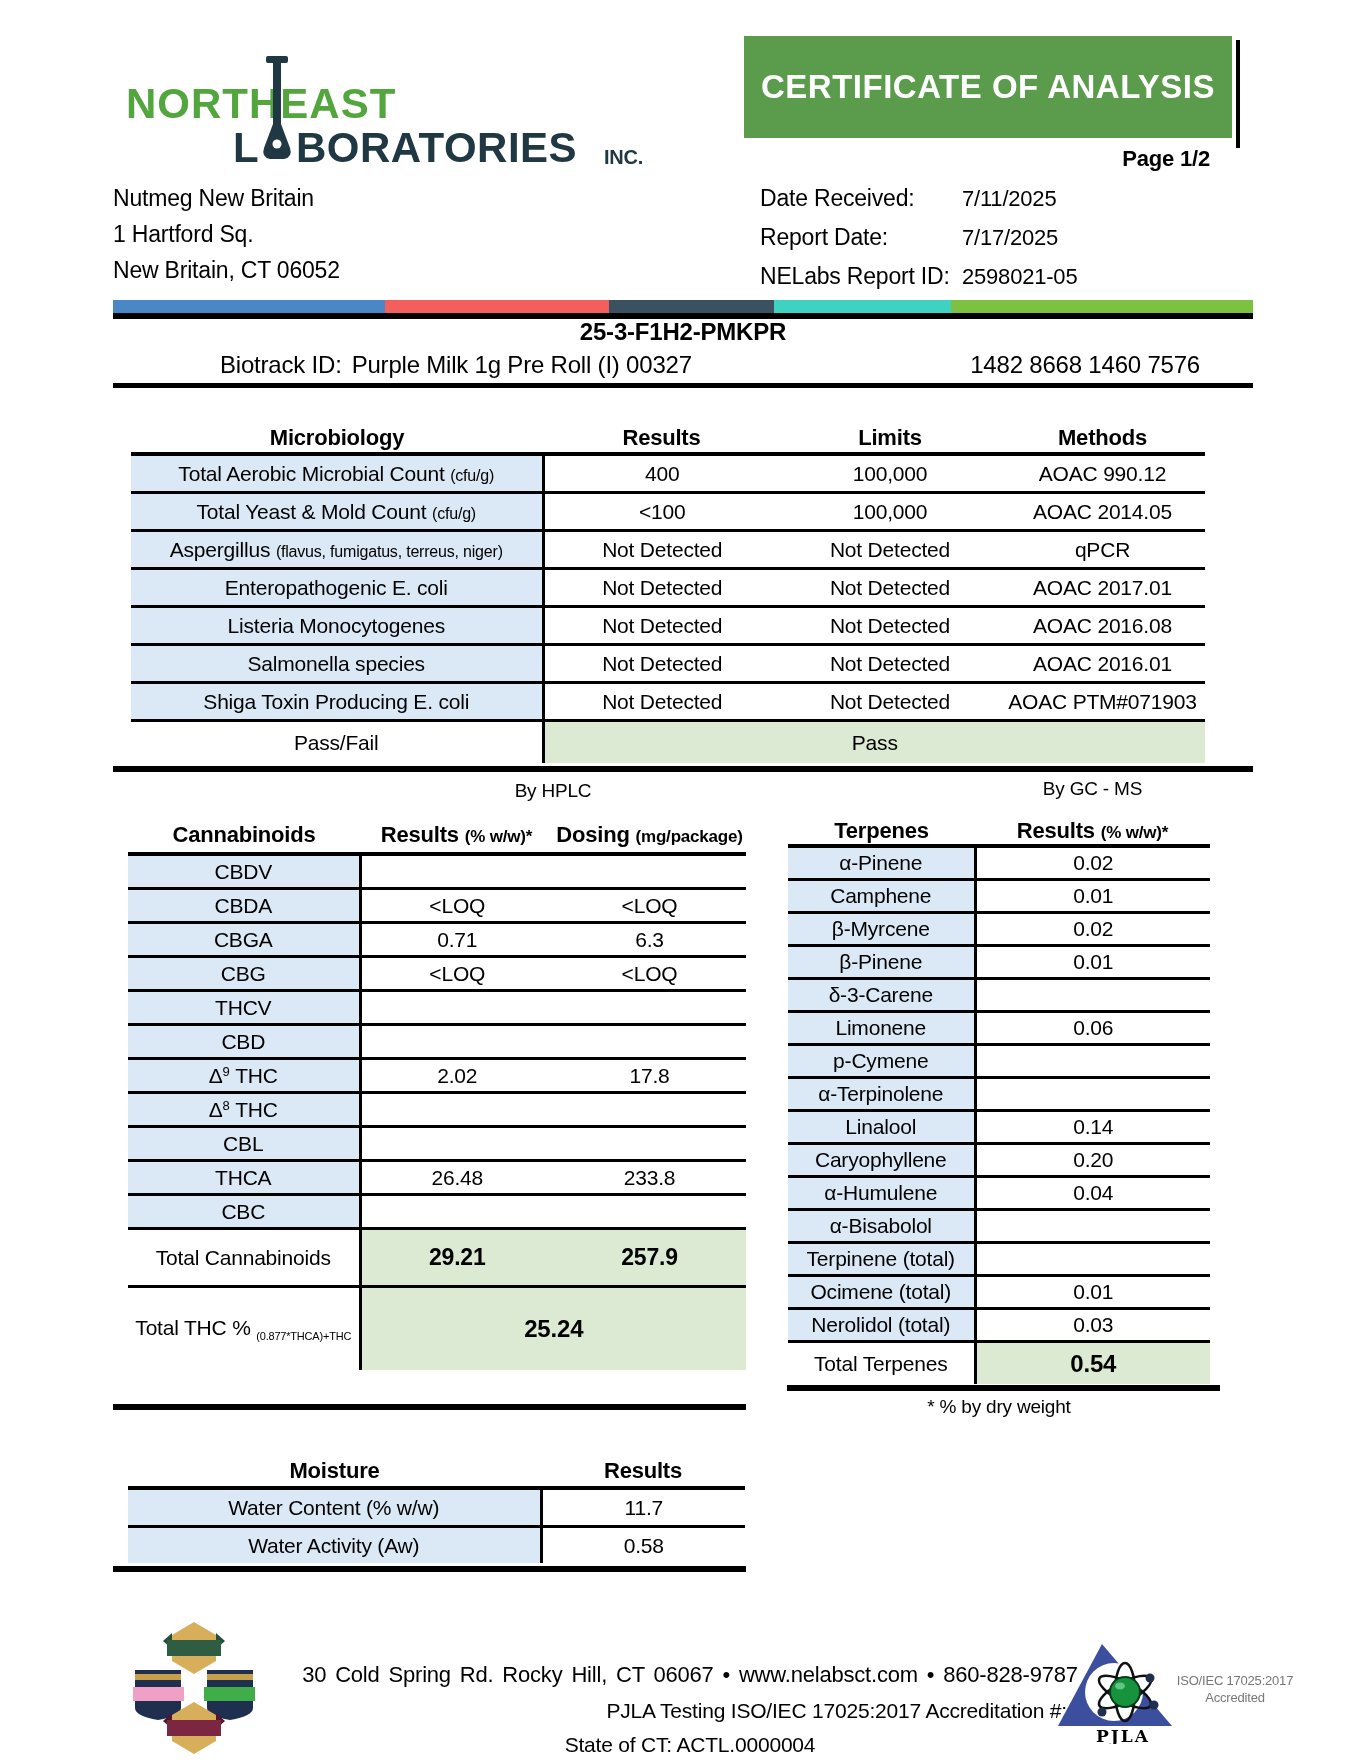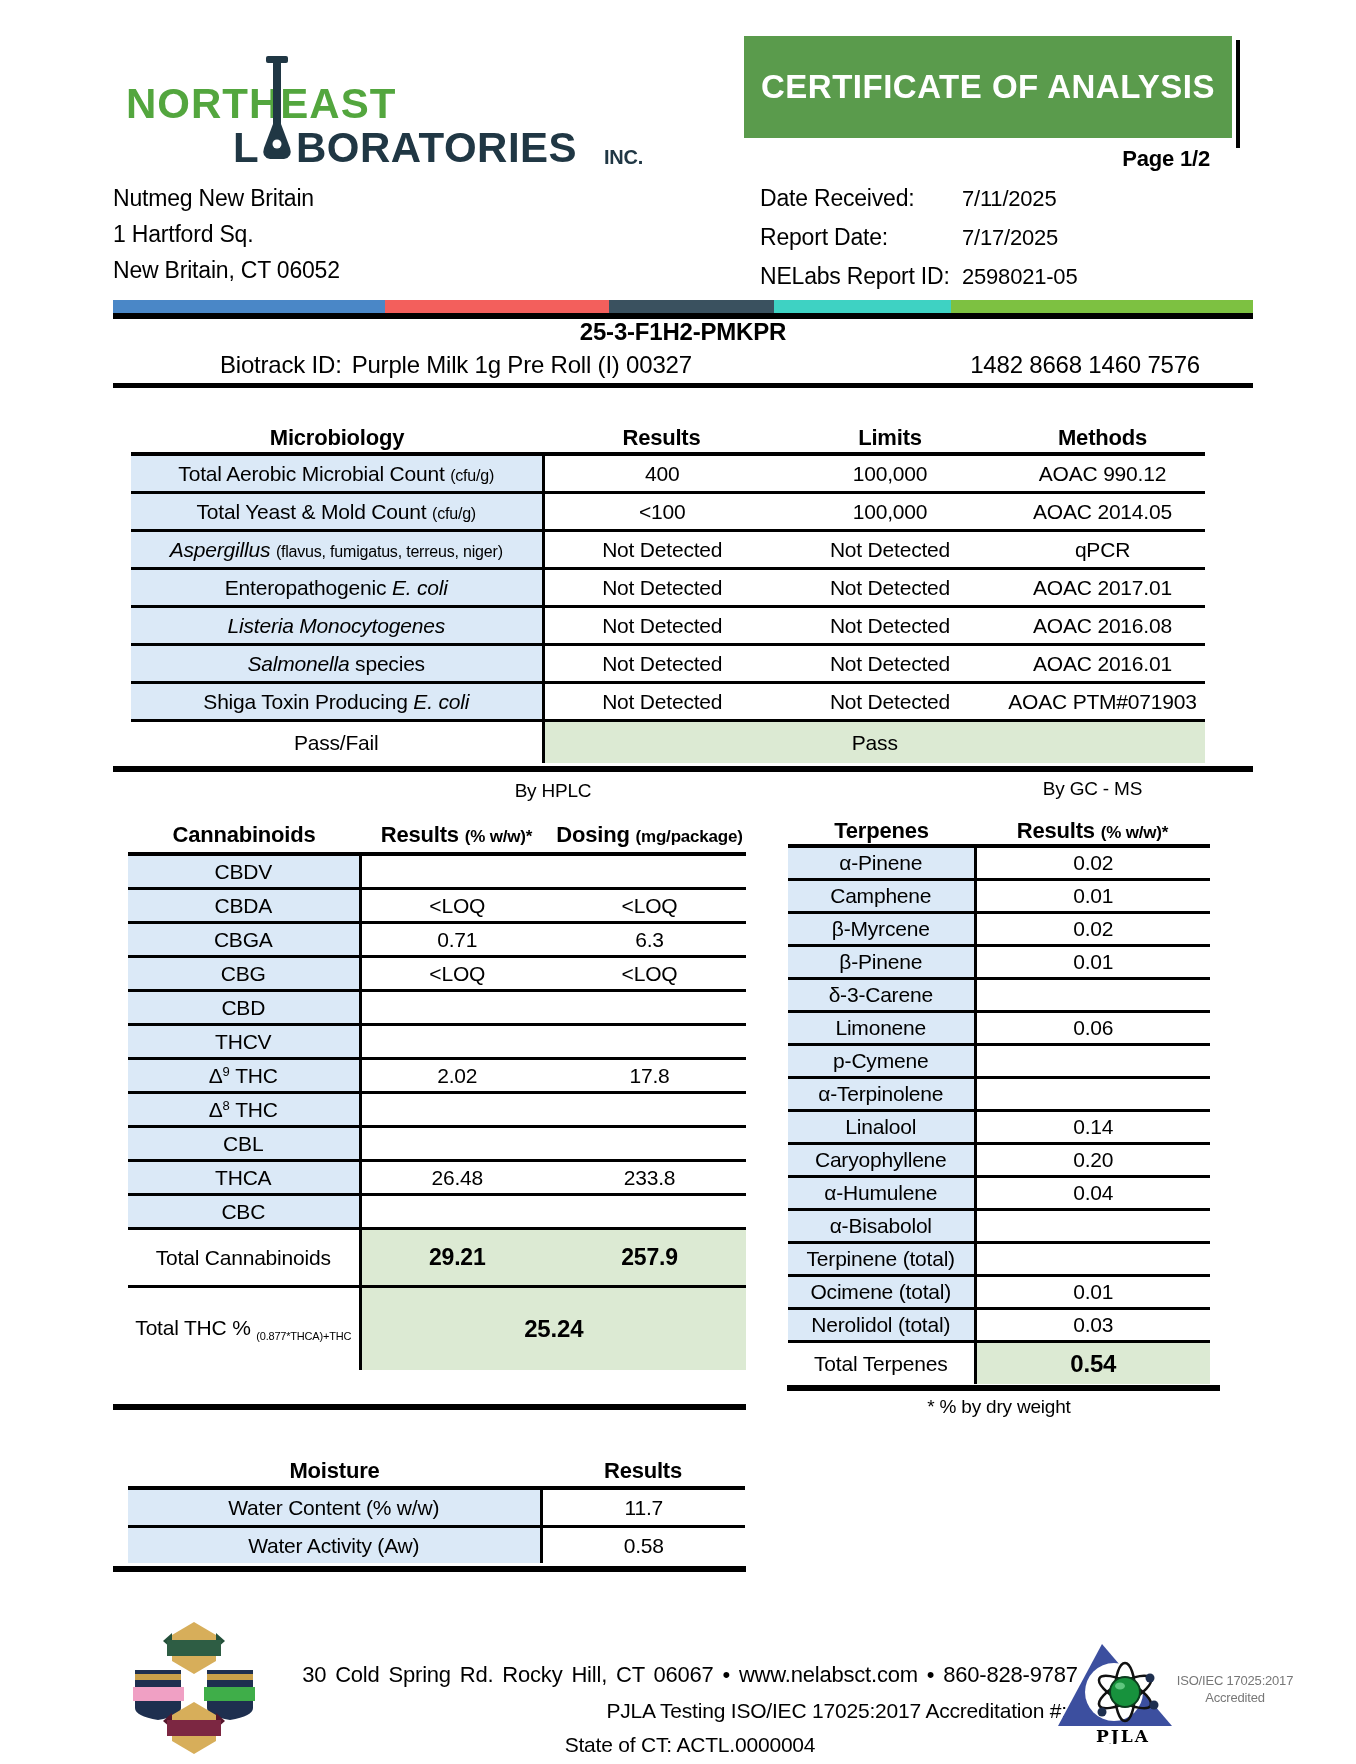--- a/index.html
+++ b/index.html
@@ -34,21 +34,21 @@
 
   
   table.tbl{border-collapse:collapse;table-layout:fixed;}
   .tbl th{padding:0;font-size:22px;font-weight:bold;text-align:center;overflow:hidden;white-space:nowrap;}
   .tbl thead th{border-bottom:4px solid #000;}
   .tbl td{padding:0;text-align:center;font-size:21px;overflow:hidden;white-space:nowrap;border-bottom:3px solid #000;}
   td.param{background:var(--cell-blue);border-right:3px solid #000;}
   td.pwhite{background:#fff;border-right:3px solid #000;margin-top:16px;}
   td.gcell{background:var(--cell-green);}
   .unit{font-size:17px;}
-  .seg-i{font-style:italic;}
+  .seg-i{}
   .seg-sm{font-size:16px;}
   .seg-sup{font-size:13px;vertical-align:7px;}
   .seg-sub{font-size:11px;vertical-align:-5px;}
 
   #micro{left:131px;top:424px;}
   #micro table{width:1074px;}
   #micro thead th{height:28px;}
   #micro tbody td{height:35px;}
   #micro td.passl{height:41px;border-bottom:none;}
   #micro td.passv{height:41px;border-bottom:none;font-size:21px;}
@@ -242,26 +242,26 @@
             <td class="param">CBGA</td>
             <td class="">0.71</td>
             <td class="">6.3</td>
           </tr>
           <tr>
             <td class="param">CBG</td>
             <td class="">&lt;LOQ</td>
             <td class="">&lt;LOQ</td>
           </tr>
           <tr>
+            <td class="param">THCV</td>
+            <td class=""></td>
+            <td class=""></td>
+          </tr>
+          <tr>
             <td class="param">CBD</td>
-            <td class=""></td>
-            <td class=""></td>
-          </tr>
-          <tr>
-            <td class="param">THCV</td>
             <td class=""></td>
             <td class=""></td>
           </tr>
           <tr>
             <td class="param"><span>Δ</span><span class="seg-sup">9</span><span> THC</span></td>
             <td class="">2.02</td>
             <td class="">17.8</td>
           </tr>
           <tr>
             <td class="param"><span>Δ</span><span class="seg-sup">8</span><span> THC</span></td>

